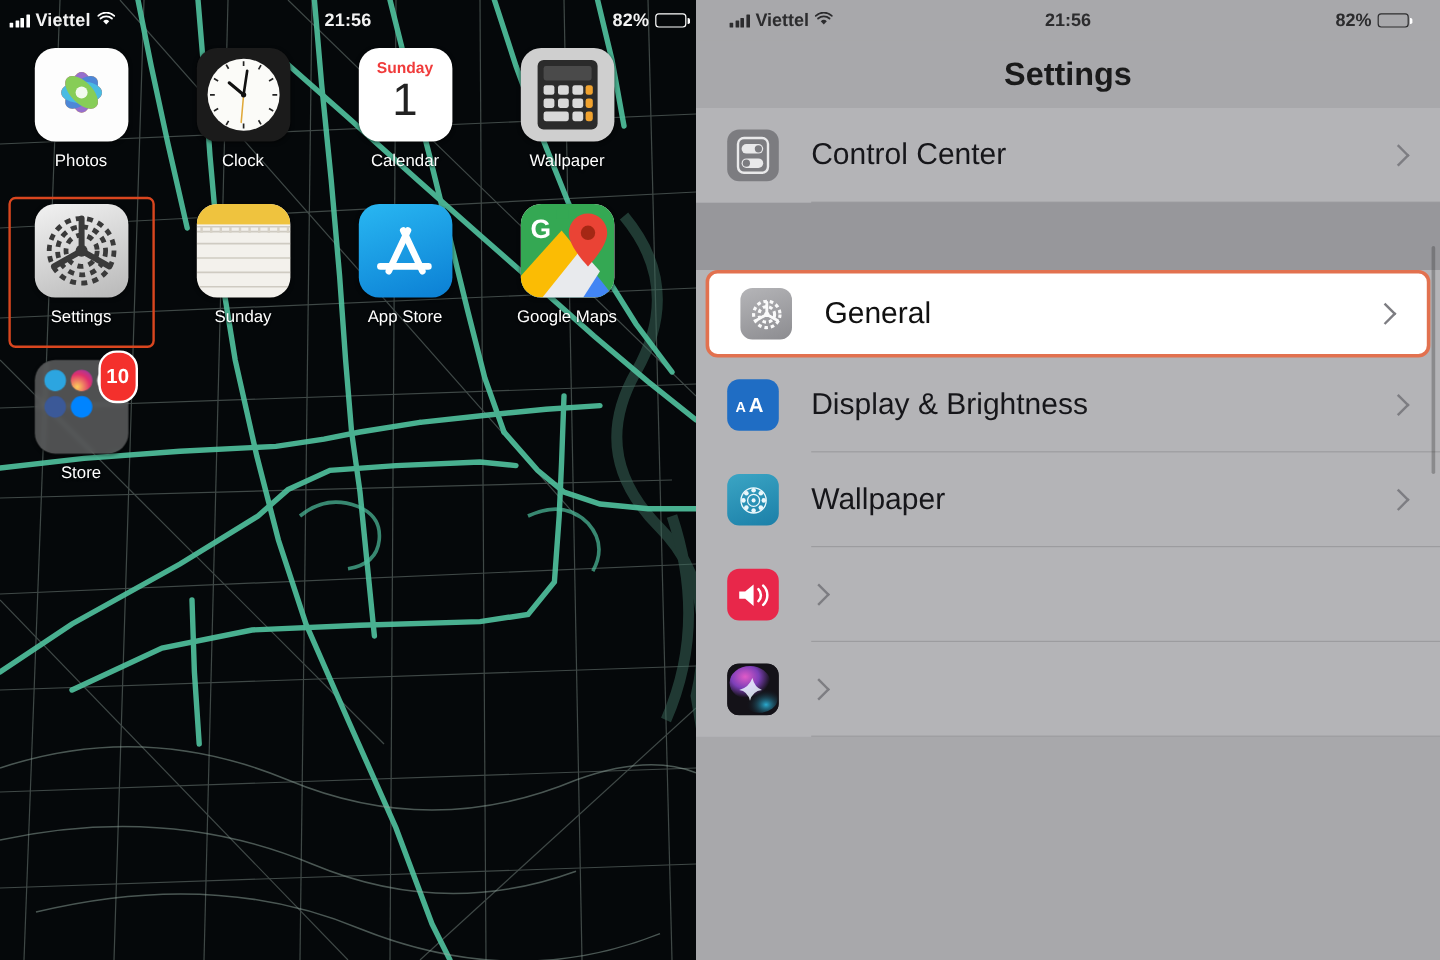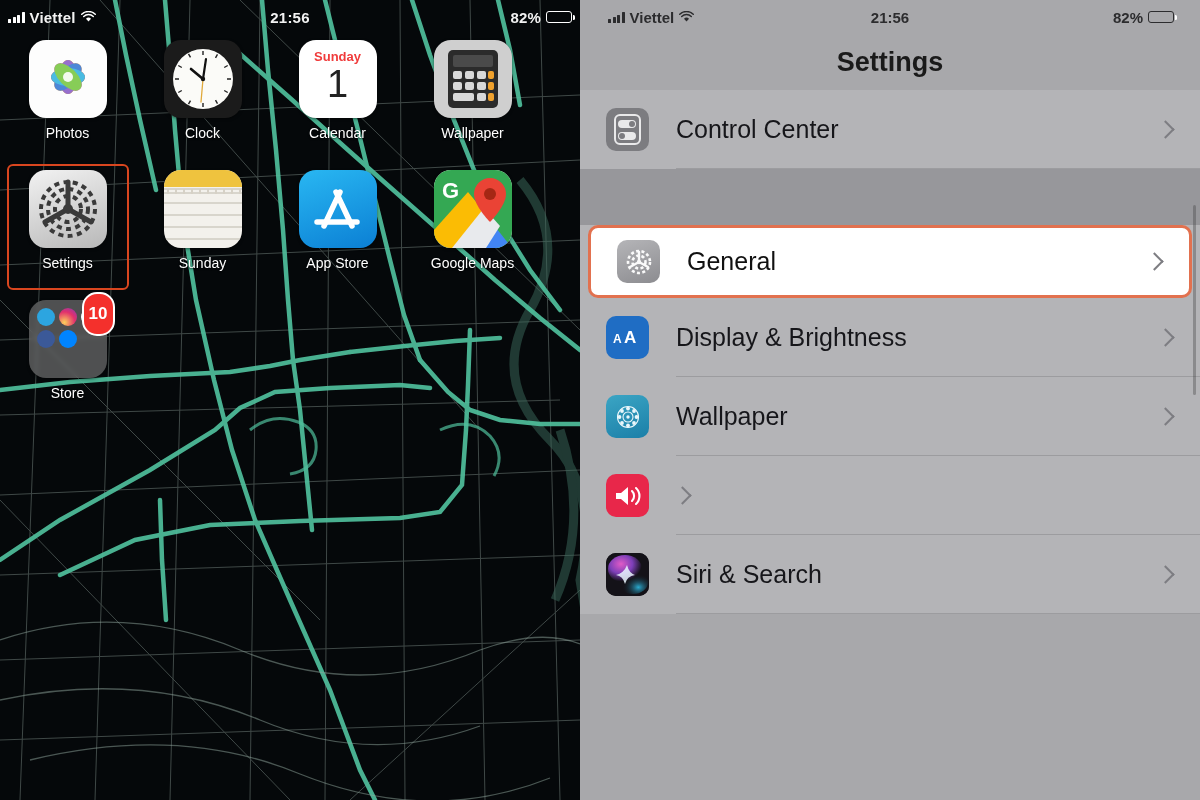--- a/index.html
+++ b/index.html
@@ -610,21 +610,20 @@
                 <stop offset="0%" stop-color="#2ec6f0" stop-opacity="0.85"></stop>
                   <stop offset="100%" stop-color="#141218" stop-opacity="0"></stop>
               </radialGradient>
             </defs>
             <rect width="43" height="43" fill="#141218"></rect>
             <ellipse cx="19" cy="16" rx="17" ry="14" fill="url(#sg1)"></ellipse>
             <ellipse cx="27" cy="29" rx="15" ry="12" fill="url(#sg2)"></ellipse>
             <path d="M21 12 q2 8 8 10 q-8 1 -10 9 q-2 -8 -9 -9 q8 -2 11 -10z" fill="#eaf6ff" opacity="0.85"></path>
           </svg>
         </div>
-        <div class="st-label">Siri &amp; Search</div>
         <div class="chevron"></div>
         <div class="divider"></div>
       </div>
 
     </div>
   </div>
 
   <div class="scrollbar"></div>
 </div>
 

